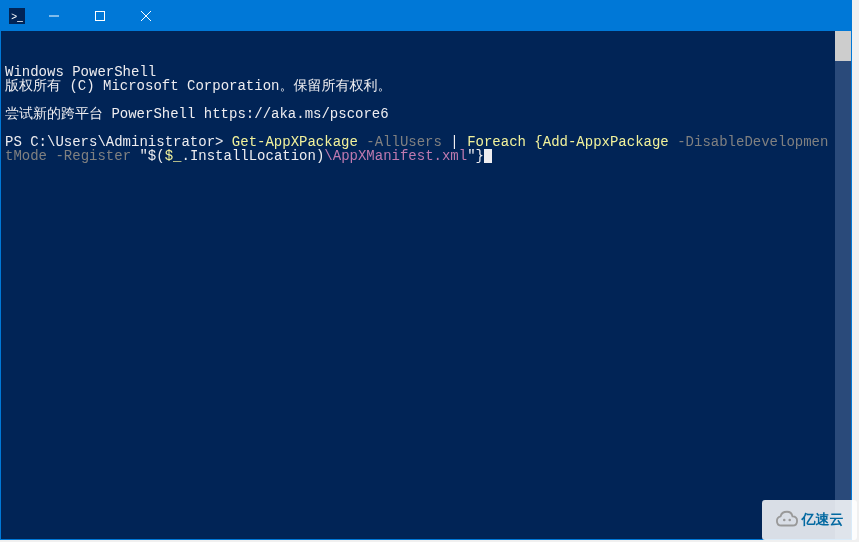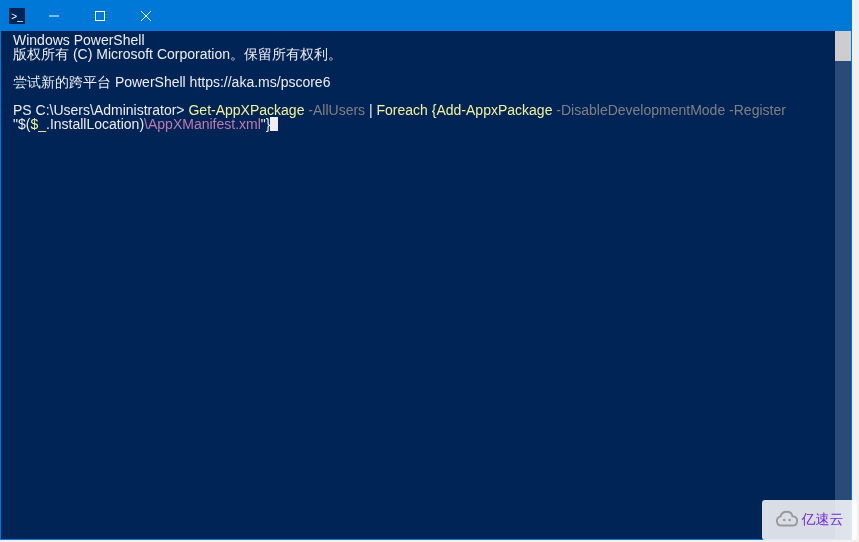--- a/index.html
+++ b/index.html
@@ -62,27 +62,28 @@
     .titlebar-btn svg { width: 10px; height: 10px; }
     .terminal-wrap {
       flex: 1;
       display: flex;
       overflow: hidden;
     }
     .terminal {
       flex: 1;
       background: #012456;
       color: #eeedf0;
-      padding: 2px 12px;
-      font-family: Liberation Sans, sans-serif;
+      padding: 2px 4px;
+      font-family: Liberation Mono, monospace;
       font-size: 14px;
       line-height: 14px;
       white-space: pre-wrap;
       word-break: break-all;
       overflow: hidden;
+      margin-top: 32px;
     }
     .scrollbar {
       width: 16px;
       background: #2a4a7a;
       position: relative;
       flex-shrink: 0;
     }
     .scrollbar-thumb {
       position: absolute;
       top: 0;
@@ -109,22 +110,22 @@
       width: 95px;
       height: 40px;
       background: rgba(255,255,255,0.85);
       border-radius: 3px;
       display: flex;
       align-items: center;
       justify-content: center;
       gap: 4px;
       font-family: "Microsoft YaHei", sans-serif;
       font-size: 14px;
-      color: #6d28d9;
-      font-weight: 400;
+      color: #0369a1;
+      font-weight: 700;
     }
     .watermark svg { width: 22px; height: 22px; }
   </style>
 </head>
 <body>
 
 <div class="window">
 
   <div class="titlebar">
     <div class="titlebar-icon">

